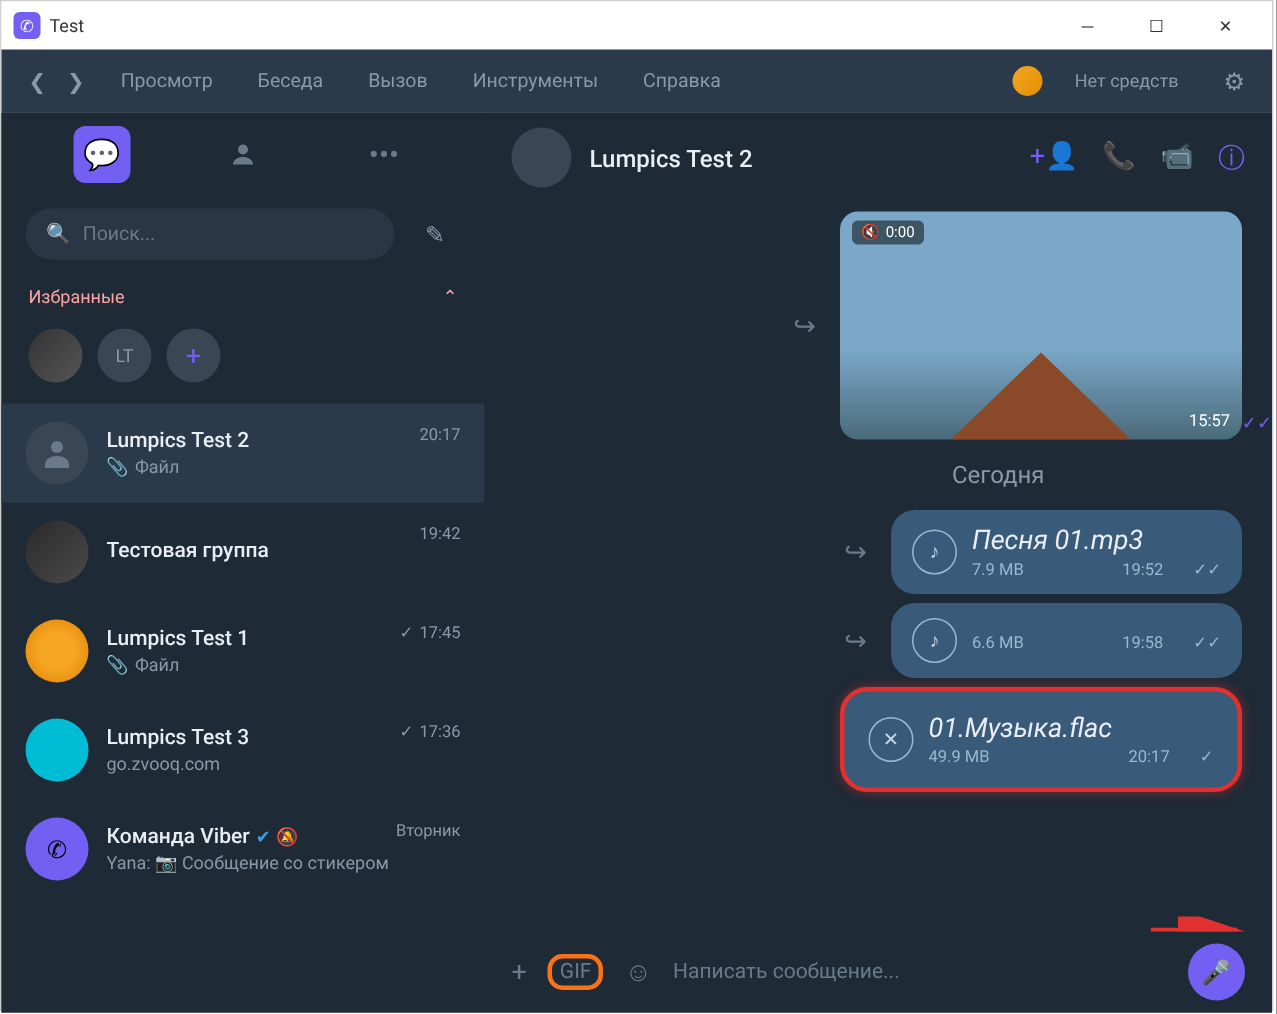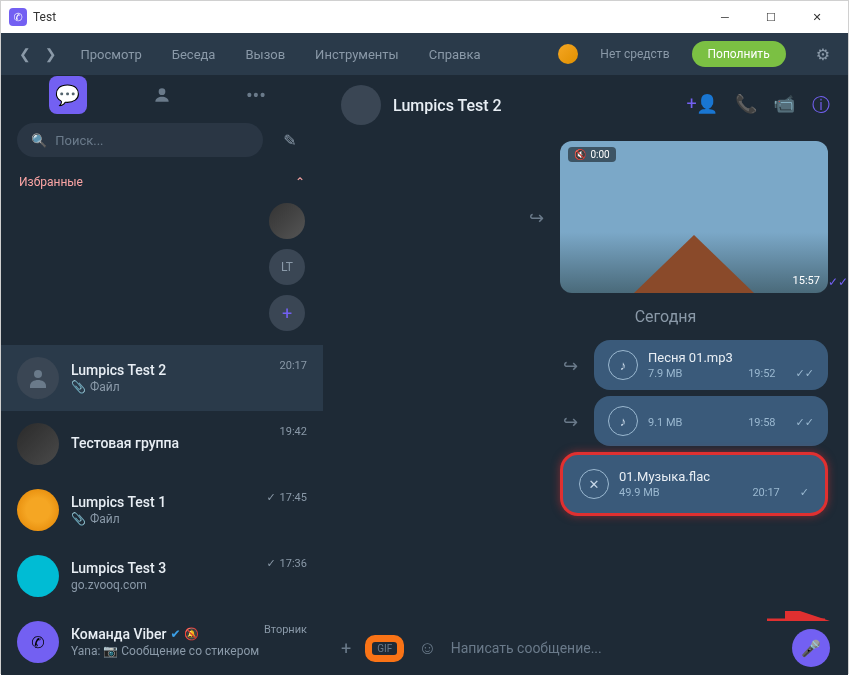--- a/index.html
+++ b/index.html
@@ -24,21 +24,21 @@
 
 .sidebar { width:322px; background:#1e2a36; display:flex; flex-direction:column; }
 .side-tabs { height:56px; display:flex; align-items:center; justify-content:space-around; padding:0 20px; }
 .tab-icon { width:38px; height:38px; display:flex; align-items:center; justify-content:center; color:#6a7a8a; font-size:20px; cursor:pointer; border-radius:8px; }
 .tab-icon.active { background:#7360f2; color:#fff; }
 .search-row { display:flex; align-items:center; padding:8px 16px; gap:10px; }
 .search-box { flex:1; background:#2a3644; border-radius:18px; height:34px; display:flex; align-items:center; padding:0 14px; color:#6a7a8a; font-size:13px; gap:8px; }
 .compose-btn { width:34px; height:34px; display:flex; align-items:center; justify-content:center; color:#8a99a8; cursor:pointer; font-size:16px; }
 
 .fav-header { display:flex; align-items:center; justify-content:space-between; padding:10px 18px 8px; color:#fca5a5; font-size:12px; }
-.fav-row { display:flex; align-items:flex-end; gap:10px; padding:6px 18px 14px;flex-direction:column; }
+.fav-row { display:flex; align-items:flex-start; gap:10px; padding:6px 18px 14px; }
 .fav-item { width:36px; height:36px; border-radius:50%; background:#3a4654; display:flex; align-items:center; justify-content:center; color:#8a99a8; font-size:12px; cursor:pointer; }
 .fav-add { background:#3a4654; color:#7360f2; font-size:18px; }
 .fav-img1 { background:linear-gradient(135deg,#333,#555); }
 
 .chat-item { display:flex; align-items:center; padding:12px 16px; gap:12px; cursor:pointer; position:relative; }
 .chat-item.selected { background:#2a3a4a; }
 .chat-avatar { width:42px; height:42px; border-radius:50%; background:#3a4654; flex-shrink:0; display:flex; align-items:center; justify-content:center; }
 .chat-info { flex:1; min-width:0; }
 .chat-name { color:#e8eef4; font-size:14px; font-weight:500; display:flex; align-items:center; gap:4px; }
 .chat-preview { color:#8a99a8; font-size:12px; margin-top:2px; display:flex; align-items:center; gap:4px; white-space:nowrap; overflow:hidden; text-overflow:ellipsis; }
@@ -60,21 +60,21 @@
 .video-top { position:absolute; top:6px; left:8px; background:rgba(0,0,0,0.5); color:#fff; font-size:10px; padding:2px 6px; border-radius:4px; display:flex; align-items:center; gap:4px; }
 .video-dur { position:absolute; bottom:6px; right:8px; color:#fff; font-size:11px; }
 
 .date-sep { text-align:center; color:#8a99a8; font-size:16px; margin:14px 0; padding-left:160px; }
 
 .file-bubble { width:234px; background:#3a5a7a; border-radius:16px; padding:10px 14px; display:flex; align-items:center; gap:10px; position:relative; }
 .file-bubble.highlight { border:3px solid #e03030; border-radius:18px; padding:14px 16px; width:268px; box-shadow:0 0 8px rgba(224,48,48,0.5); }
 .file-icon { width:30px; height:30px; border-radius:50%; border:1.5px solid #9ab8d0; display:flex; align-items:center; justify-content:center; color:#c8d8e8; font-size:13px; flex-shrink:0; }
 .file-icon.cancel { color:#c8d8e8; }
 .file-details { flex:1; }
-.file-name { color:#e8eef4; font-size:13px; }
+.file-name { color:#e8eef4; font-size:18px;font-style:italic; }
 .file-meta { color:#9ab8d0; font-size:11px; display:flex; justify-content:space-between; margin-top:2px; align-items:center; }
 .file-meta .right { display:flex; align-items:center; gap:20px; }
 
 .arrow-callout { position:absolute; left:444px; top:476px; pointer-events:none; }
 
 .input-bar { height:54px; display:flex; align-items:center; padding:0 18px; gap:14px; }
 .input-bar .ico { color:#6a7a8a; font-size:18px; cursor:pointer; }
 .msg-input { flex:1; color:#6a7a8a; font-size:14px; }
 .mic-btn { width:38px; height:38px; border-radius:50%; background:#7360f2; display:flex; align-items:center; justify-content:center; color:#fff; font-size:16px; cursor:pointer; }
 
@@ -105,21 +105,20 @@
       <span>❯</span>
     </div>
     <div class="menu-item">Просмотр</div>
     <div class="menu-item">Беседа</div>
     <div class="menu-item">Вызов</div>
     <div class="menu-item">Инструменты</div>
     <div class="menu-item">Справка</div>
     <div class="menubar-right">
       <div class="balance-icon"></div>
       <div class="balance-text">Нет средств</div>
-      <div class="topup-btn">Пополнить</div>
       <div class="gear">⚙</div>
     </div>
   </div>
 
   <div class="app-body">
     <div class="sidebar">
       <div class="side-tabs">
         <div class="tab-icon active">💬</div>
         <div class="tab-icon">
             <svg width="20" height="20" viewBox="0 0 24 24" fill="#6a7a8a">
@@ -256,21 +255,21 @@
             </div>
           </div>
         </div>
 
         <div class="msg-row">
           <span class="fwd-icon">↪</span>
           <div class="file-bubble">
             <div class="file-icon">♪</div>
             <div class="file-details">
               <div class="file-meta">
-                  <span>9.1 MB</span>
+                  <span>6.6 MB</span>
                   <span class="right">
                     <span>19:58</span> 
                     <span>✓✓</span>
                   </span>
                 </div>
             </div>
           </div>
         </div>
 
         <div class="msg-row">
@@ -296,20 +295,20 @@
                   <path d="M0,0 L0,6 L9,3 z" fill="#e03030"></path>
                 </marker>
               </defs>
               <line x1="0" y1="10" x2="58" y2="10" stroke="#e03030" stroke-width="5" marker-end="url(#ah)"></line>
             </svg>
         </div>
       </div>
 
       <div class="input-bar">
         <span class="ico">+</span>
-        <span class="ico" style="font-size:10px;border:7px solid #f97316;border-radius:10px;padding:1px 5px">GIF</span>
+        <span class="ico" style="font-size:14px;border:3px solid #f97316;border-radius:10px;padding:1px 5px">GIF</span>
         <span class="ico">☺</span>
         <div class="msg-input">Написать сообщение...</div>
         <div class="mic-btn">🎤</div>
       </div>
     </div>
   </div>
 </div>
 
 </body></html>

